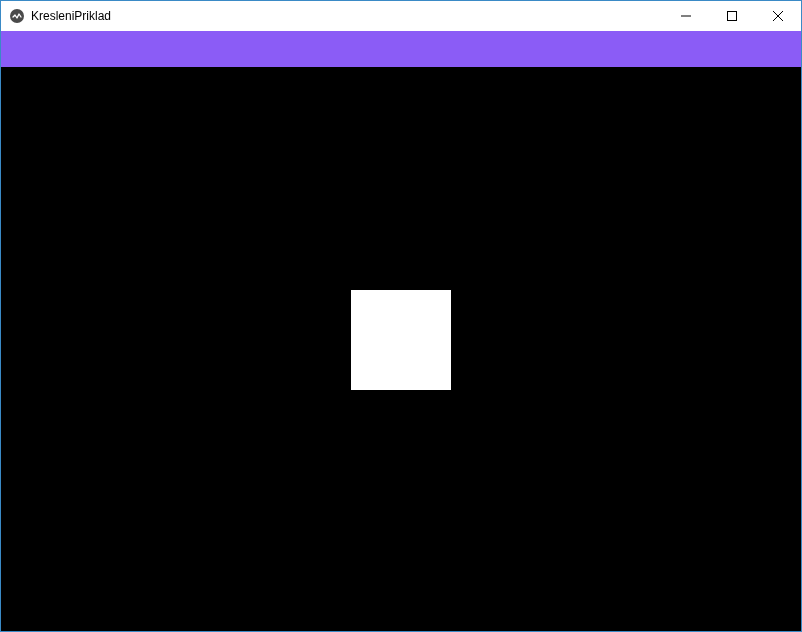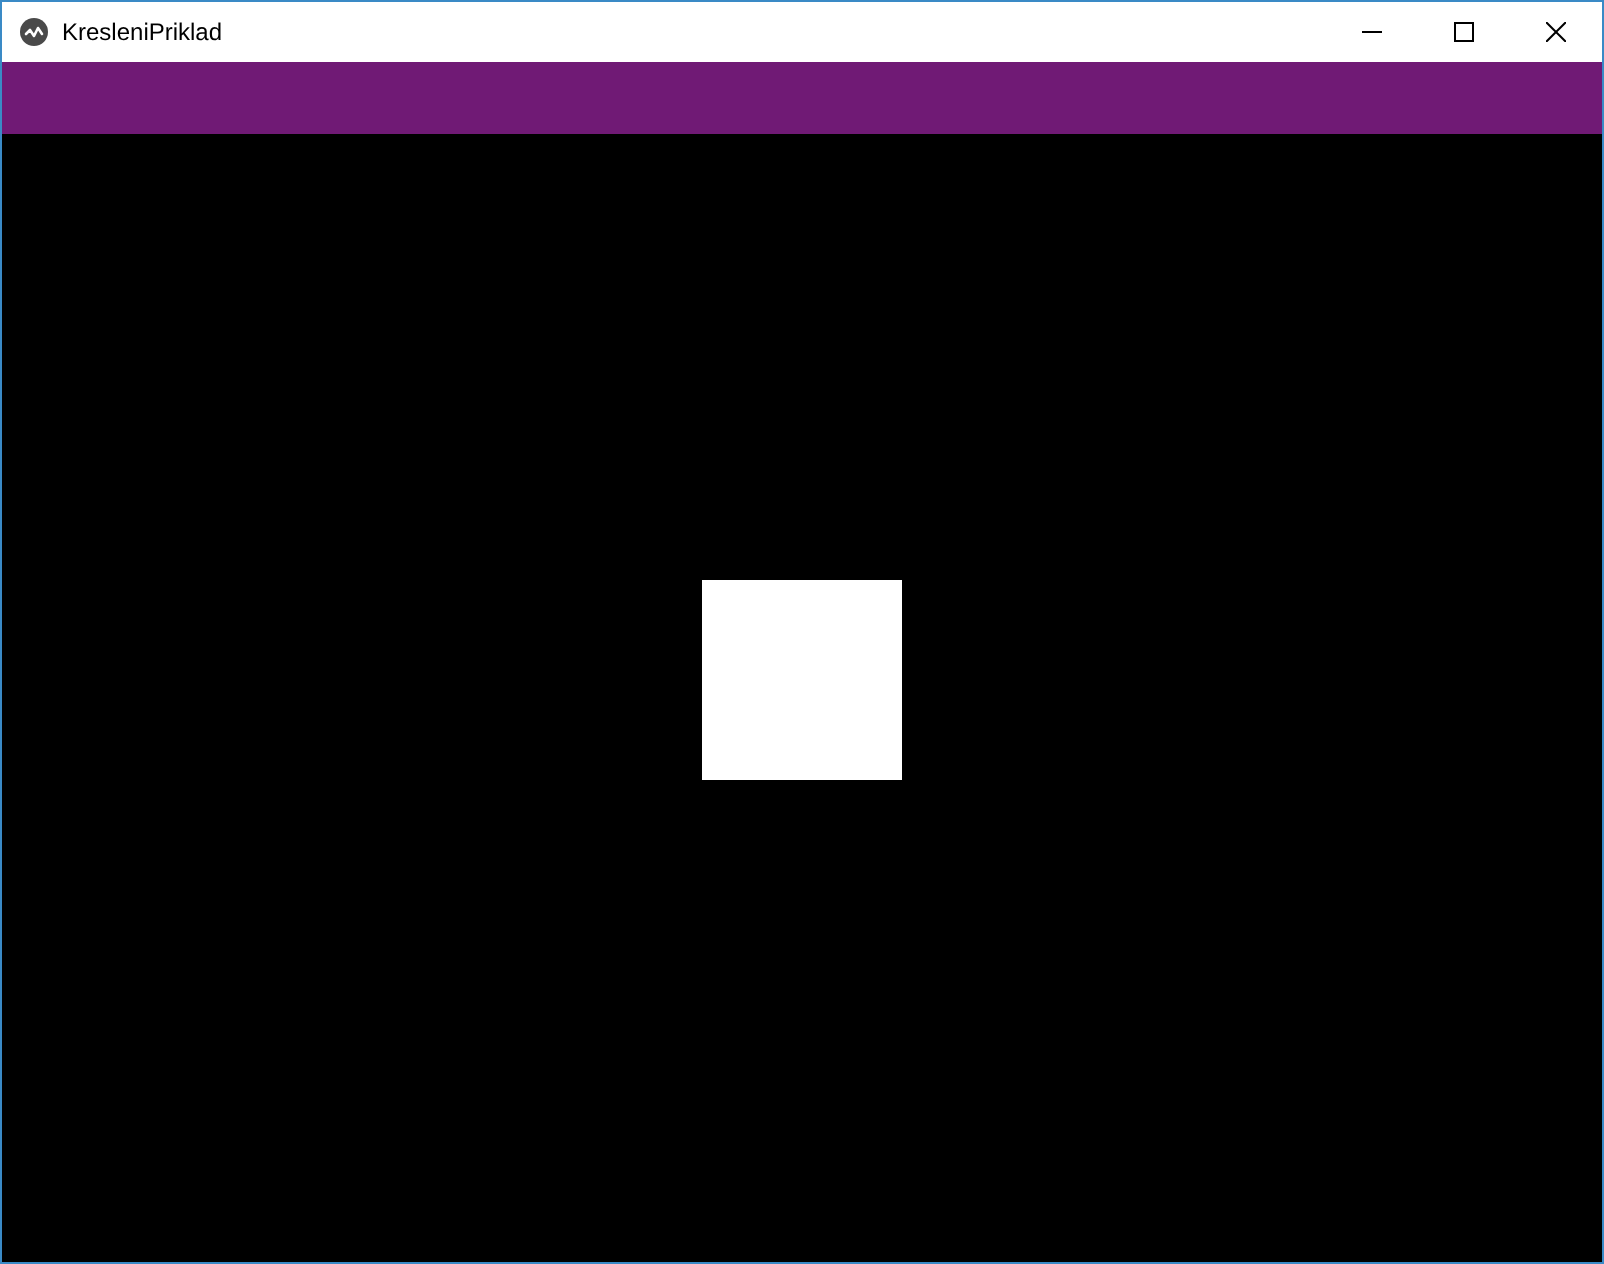--- a/index.html
+++ b/index.html
@@ -13,21 +13,21 @@
       width: 802px;
       height: 632px;
       overflow: hidden;
     }
     .window {
       width: 802px;
       height: 632px;
       border: 1px solid #3a8ac6;
       display: flex;
       flex-direction: column;
-      background: #701a75;
+      background: #8b5cf6;
       gap: 36px;
     }
     .titlebar {
       height: 30px;
       background: #ffffff;
       display: flex;
       align-items: center;
       padding-left: 8px;
       user-select: none;
     }

